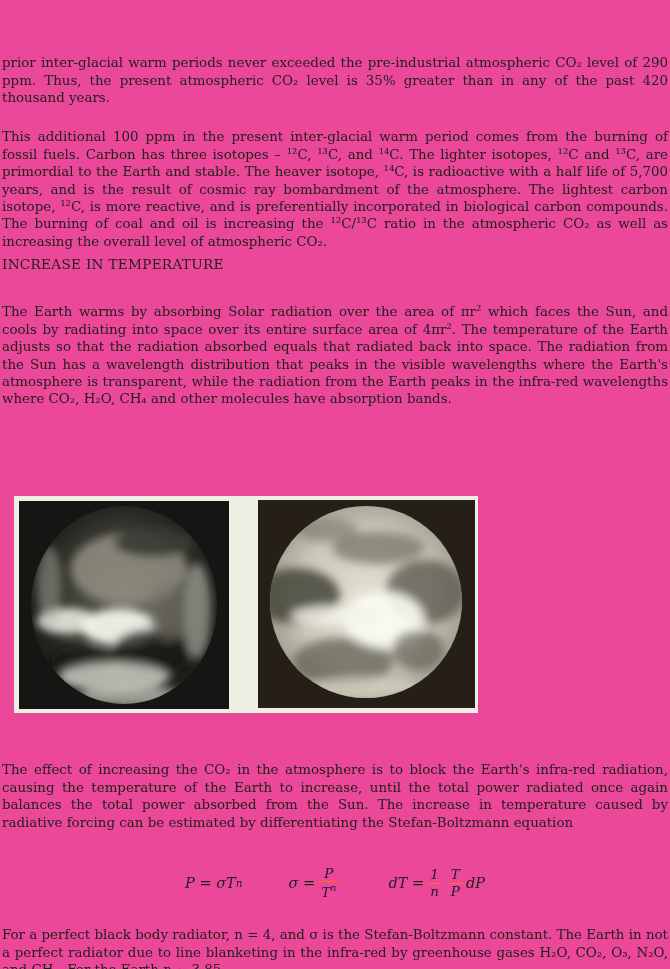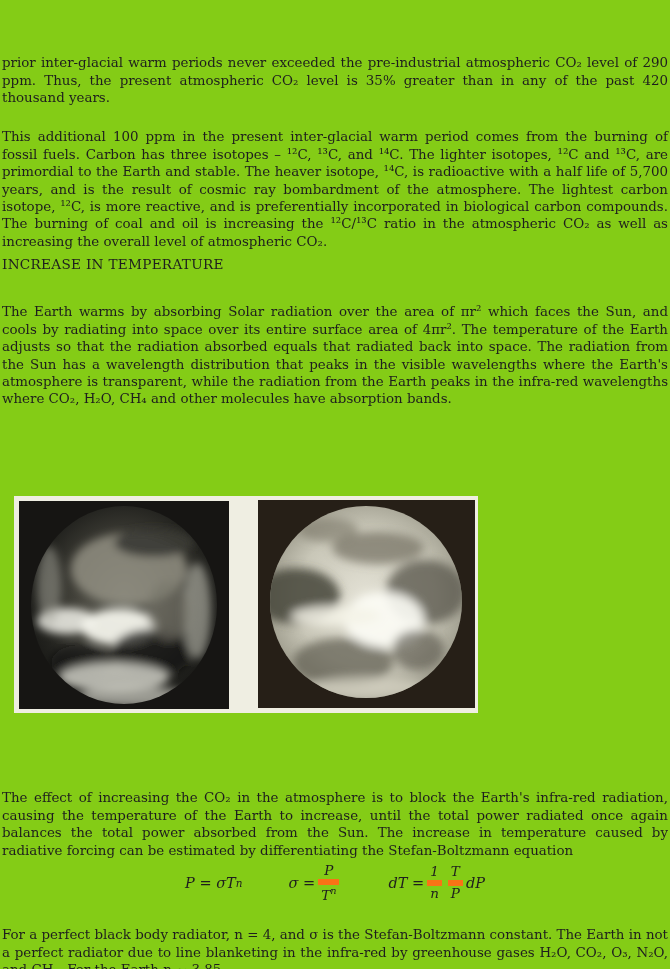--- a/index.html
+++ b/index.html
@@ -1,20 +1,20 @@
 <!DOCTYPE html>
 <html><head>
 <meta charset="utf-8">
 <style>
   html, body { margin: 0; padding: 0; background: #ffffff; }
   .page {
     position: relative;
     width: 670px;
     height: 969px;
-    background: #84cc16;
+    background: #ec4899;
     font-family: "DejaVu Serif", serif;
     color: #1e1e1e;
     overflow: hidden;
   }
   .para {
     position: absolute;
     left: 2px;
     width: 666px;
     text-align: justify;
     font-size: 13.4px;
@@ -66,21 +66,21 @@
   .eq-part { display: inline-flex; align-items: center; white-space: nowrap; text-align: center; }
   .frac {
     display: inline-flex;
     flex-direction: column;
     align-items: center;
     vertical-align: middle;
     margin: 0 3px;
     line-height: 1.15;
     font-size: 13.5px;
   }
-  .frac .den { border-top: 6px solid #f97316; padding: 0 3px; }
+  .frac .den { border-top: 1px solid #f97316; padding: 0 3px; }
   .frac .num { padding: 0 3px; }
   sup { font-size: 0.72em; }
 </style>
 </head>
 <body>
 
 <div class="page">
 
   <p class="para" style="top:41px;">prior inter-glacial warm periods never exceeded the pre-industrial atmospheric CO₂ level of 290 ppm. Thus, the present atmospheric CO₂ level is 35% greater than in any of the past 420 thousand years.</p>
 
@@ -149,21 +149,21 @@
         <ellipse cx="126" cy="120" rx="40" ry="28" fill="#fdfdf6" opacity="0.9"></ellipse>
         <ellipse cx="78" cy="116" rx="45" ry="10" fill="#f4f3e8" opacity="0.85"></ellipse>
         <ellipse cx="160" cy="150" rx="26" ry="20" fill="#524f44" opacity="0.6"></ellipse>
         <ellipse cx="110" cy="188" rx="60" ry="11" fill="#d8d6c6" opacity="0.7"></ellipse>
       </g>
     </svg>
 
   </div>
 
 
-  <p class="para" style="top:776px;">The effect of increasing the CO₂ in the atmosphere is to block the Earth's infra-red radiation, causing the temperature of the Earth to increase, until the total power radiated once again balances the total power absorbed from the Sun. The increase in temperature caused by radiative forcing can be estimated by differentiating the Stefan-Boltzmann equation</p>
+  <p class="para" style="top:748px;">The effect of increasing the CO₂ in the atmosphere is to block the Earth's infra-red radiation, causing the temperature of the Earth to increase, until the total power radiated once again balances the total power absorbed from the Sun. The increase in temperature caused by radiative forcing can be estimated by differentiating the Stefan-Boltzmann equation</p>
 
   <div class="equation">
 
     <span class="eq-part">
       <span>P = σT</span>
         <sup>n</sup>
     </span>
 
     <span class="eq-part">
       <span>σ =</span>

